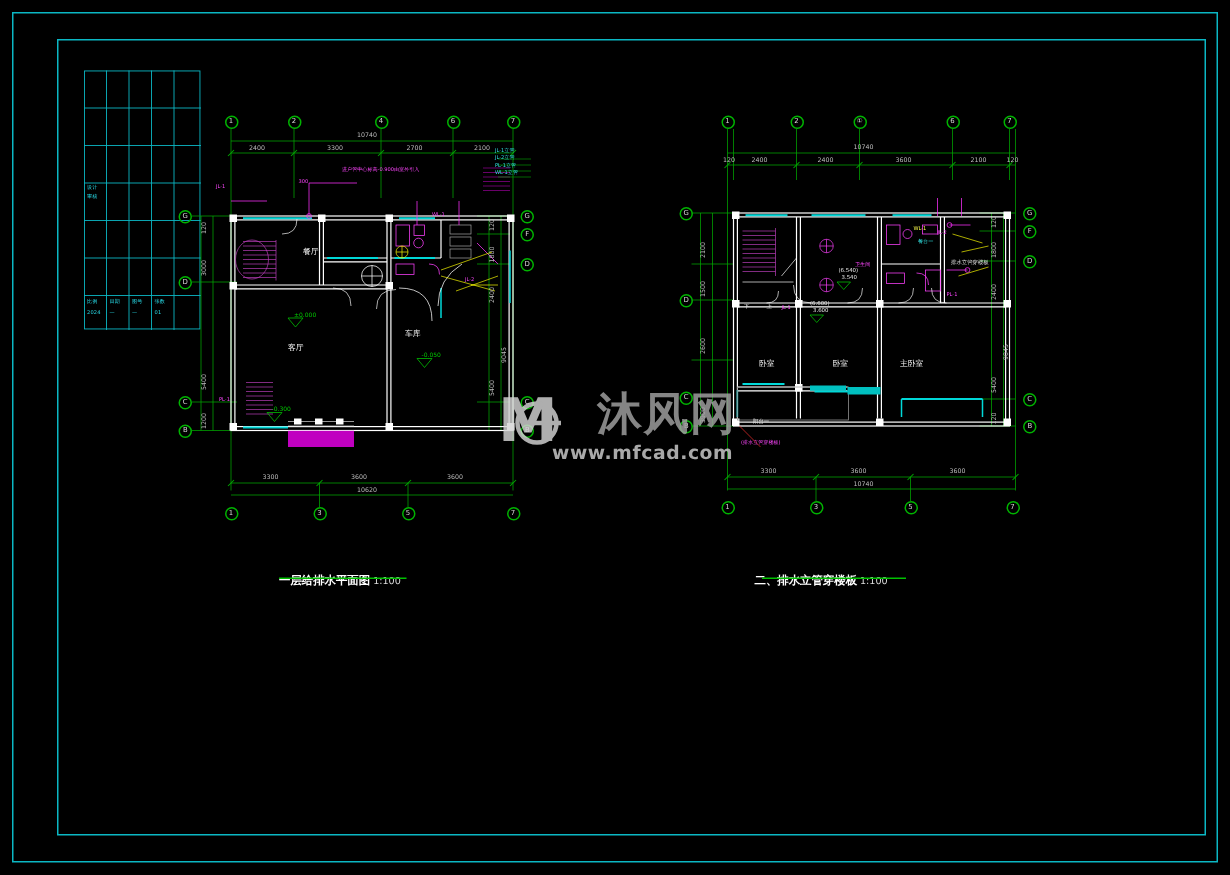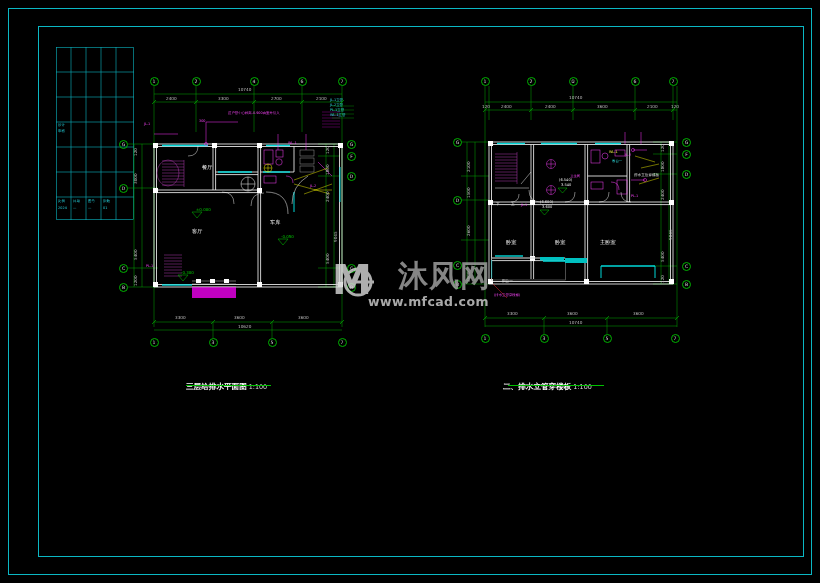--- a/index.html
+++ b/index.html
@@ -325,21 +325,21 @@
   <div class="abs mtxt" style="left:144px;top:122px;">JL-1</div>
   <div class="abs mtxt" style="left:146px;top:264px;">PL-1</div>
   <div class="abs mtxt" style="left:288px;top:141px;">WL-1</div>
   <div class="abs mtxt" style="left:310px;top:184px;">JL-2</div>
   <div class="abs ctxt" style="left:330px;top:98px;">JL-1立管</div>
   <div class="abs ctxt" style="left:330px;top:103px;">JL-2立管</div>
   <div class="abs ctxt" style="left:330px;top:108px;">PL-1立管</div>
   <div class="abs ctxt" style="left:330px;top:113px;">WL-1立管</div>
 
   <div class="abs" style="left:186px;top:374px;">
-    <span class="title">三层给排水平面图</span><span class="title-s" style="margin-left:2px;">1:100</span>
+    <span class="title">一层给排水平面图</span><span class="title-s" style="margin-left:2px;">1:100</span>
   </div>
   <div class="abs ul" style="left:186px;top:385px;width:85px;"></div>
 
   <div class="abs" style="left:455px;top:72px;width:240px;height:320px;">
     <svg width="240" height="320">
       <g stroke="#00a800" stroke-width="0.5" fill="none">
 
         <line x1="30" y1="38" x2="222" y2="38"></line>
         <line x1="30" y1="30" x2="222" y2="30"></line>
         <line x1="30" y1="14" x2="30" y2="255"></line>

